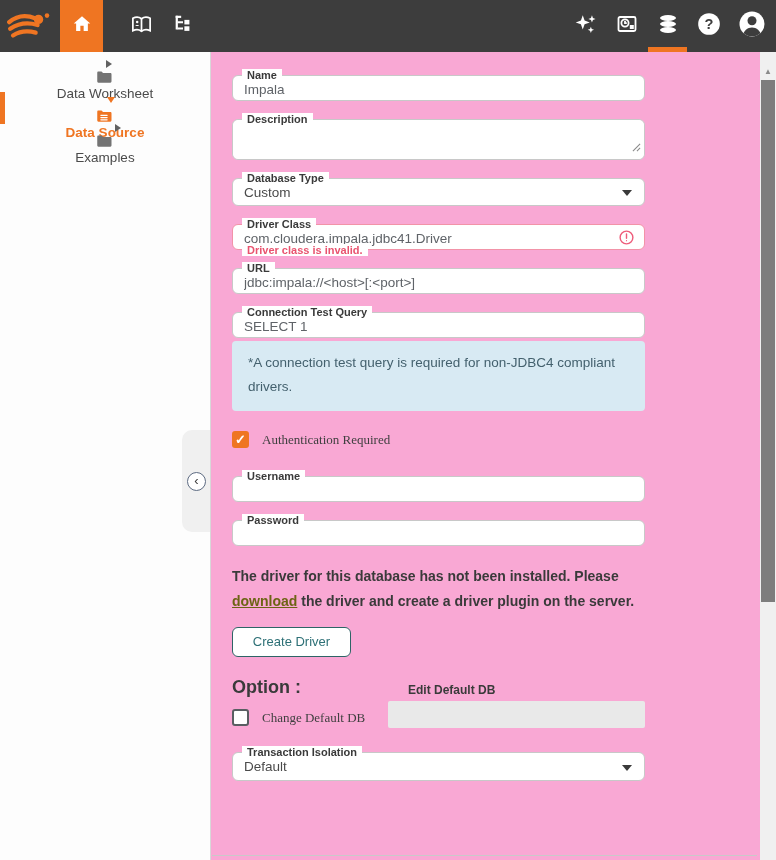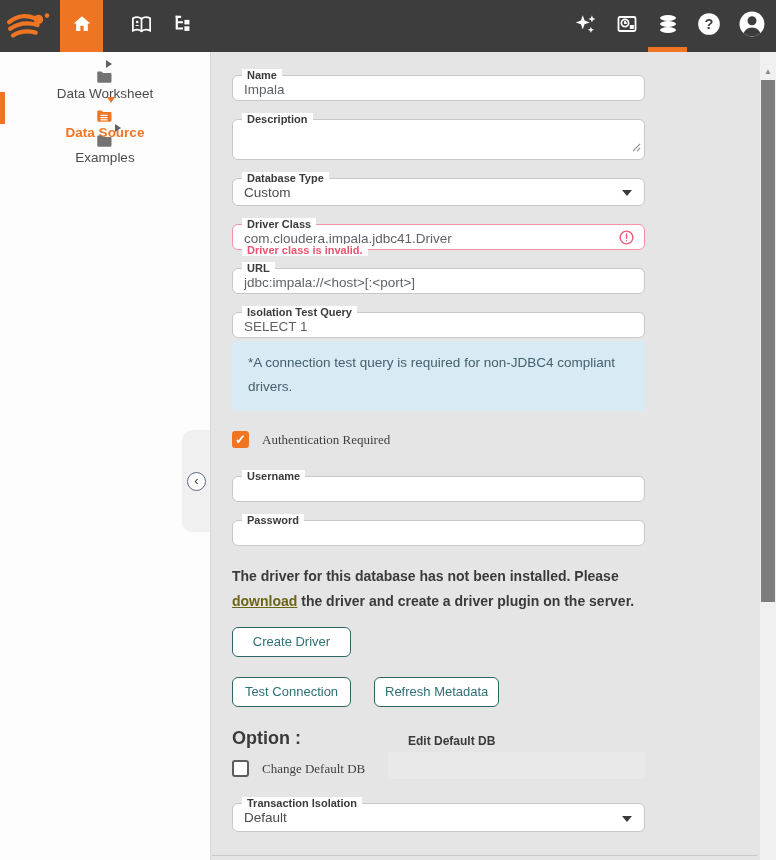--- a/index.html
+++ b/index.html
@@ -24,21 +24,21 @@
   .tree-row { position:relative; height:32px; display:flex; align-items:center; cursor:pointer; font-size:13.5px; color:#4a4a4a;flex-direction:column; }
   .tree-row .caret { margin-left:12px; width:0; height:0; border:4px solid transparent; border-left:6px solid #616161; flex:0 0 auto; }
   .tree-row .caret.down { border:4px solid transparent; border-top:6px solid #ef7522; margin-top:5px; }
   .tree-row .tree-ic { margin-left:9px; margin-right:11px; display:flex; }
   .tree-row.selected { color:#ef7522; font-weight:700; }
   .tree-row.selected::before { content:""; position:absolute; left:0; top:0; bottom:0; width:5px; background:#ef7522; }
   .tree-row.indent .caret { margin-left:30px; }
   .panel-handle { position:absolute; right:0; top:378px; width:28px; height:102px; background:#f0f0f0; border-radius:10px 0 0 10px; }
   .collapse-circle { position:absolute; left:5px; top:42px; width:19px; height:19px; border-radius:50%; background:#fff; border:1px solid #5d6b82; display:flex; align-items:center; justify-content:center; cursor:pointer; color:#3a3a3a; font-size:13px; line-height:1; padding-bottom:2px; }
   
-  .content { position:absolute; top:52px; left:211px; right:16px; bottom:0; background:#e5e5e5; padding:23px 0 12px 21px; }
+  .content { position:absolute; top:52px; left:211px; right:16px; bottom:0; background:#f9a8d4; padding:23px 0 12px 21px; }
   .form-col { width:413px; }
   .fld { position:relative; border:1px solid #c8c8c8; border-radius:6px; height:26px; margin-bottom:18px; background:#fff; }
   .fld > label { position:absolute; top:-7px; left:9px; background:#fff; padding:0 5px; font-size:11px; font-weight:700; color:#3a3a3a; line-height:13px; z-index:2; }
   .fld input { border:0; outline:0; width:100%; height:100%; border-radius:6px; padding:2px 30px 0 11px; font-family:"Liberation Sans",sans-serif; font-size:13.5px; color:#5f6368; background:transparent; }
   .fld.ta { height:41px; }
   .fld.ta textarea { border:0; outline:0; width:100%; height:100%; border-radius:6px; resize:none; padding:6px 11px; font-family:"Liberation Sans",sans-serif; font-size:13.5px; color:#5f6368; }
   .resize-grip { position:absolute; right:3px; bottom:3px; }
   .fld.sel { height:28px; display:flex; align-items:center; padding:0 30px 0 11px; font-size:13.5px; color:#4a4a4a; cursor:pointer; }
   .dd-caret { position:absolute; right:12px; top:50%; margin-top:-2px; width:0; height:0; border:5px solid transparent; border-top:6px solid #3a3a3a; }
   .fld.err { border-color:#f293a8; }
@@ -244,21 +244,21 @@
       </span>
       <span class="err-msg">Driver class is invalid.</span>
     </div>
 
     <div class="fld">
       <label>URL</label>
       <input type="text" value="jdbc:impala://&lt;host&gt;[:&lt;port&gt;]" style="">
     </div>
 
     <div class="fld" style="margin-bottom:3px;">
-      <label>Isolation Test Query</label>
+      <label>Connection Test Query</label>
       <input type="text" value="SELECT 1" style="">
     </div>
 
     <div class="info-box">*A connection test query is required for non-JDBC4 compliant drivers.</div>
 
     <div class="cb-row auth-row">
       <span class="cb checked"></span>
       <span class="cb-label">Authentication Required</span>
     </div>
 
@@ -269,24 +269,20 @@
 
     <div class="fld">
       <label>Password</label>
       <input type="password" value="" style="">
     </div>
 
     <p class="drv-msg"><span>The driver for this database has not been installed. Please </span><a>download</a><span> the driver and create a driver plugin on the server.</span></p>
 
     <div class="btn-row1">
       <button class="btn">Create Driver</button>
-    </div>
-    <div class="btn-row2">
-      <button class="btn">Test Connection</button>
-      <button class="btn">Refresh Metadata</button>
     </div>
 
     <div class="option-block">
       <div class="option-title">Option :</div>
       <div class="cb-row">
         <span class="cb"></span>
         <span class="cb-label">Change Default DB</span>
       </div>
       <div class="editdb">
         <div class="editdb-label">Edit Default DB</div>

